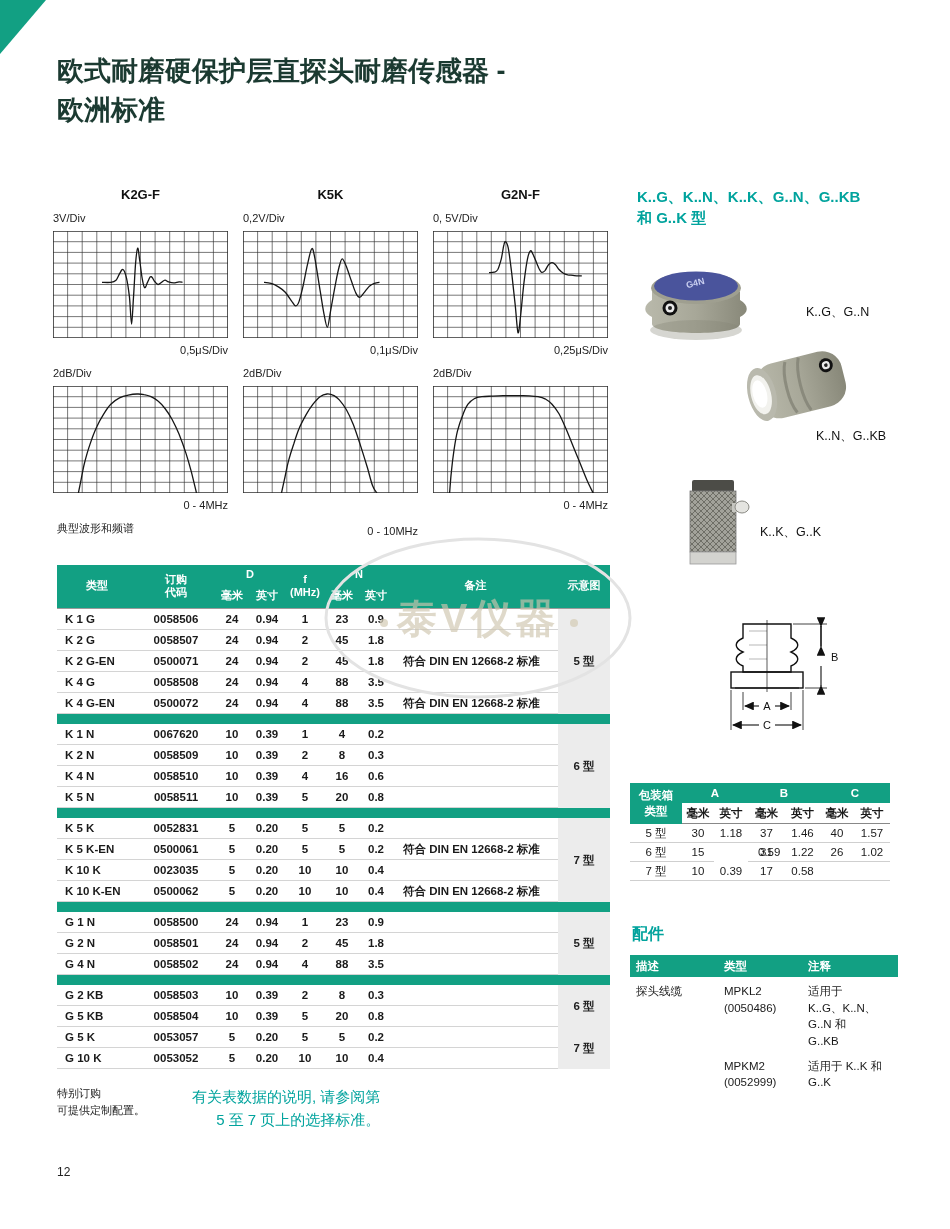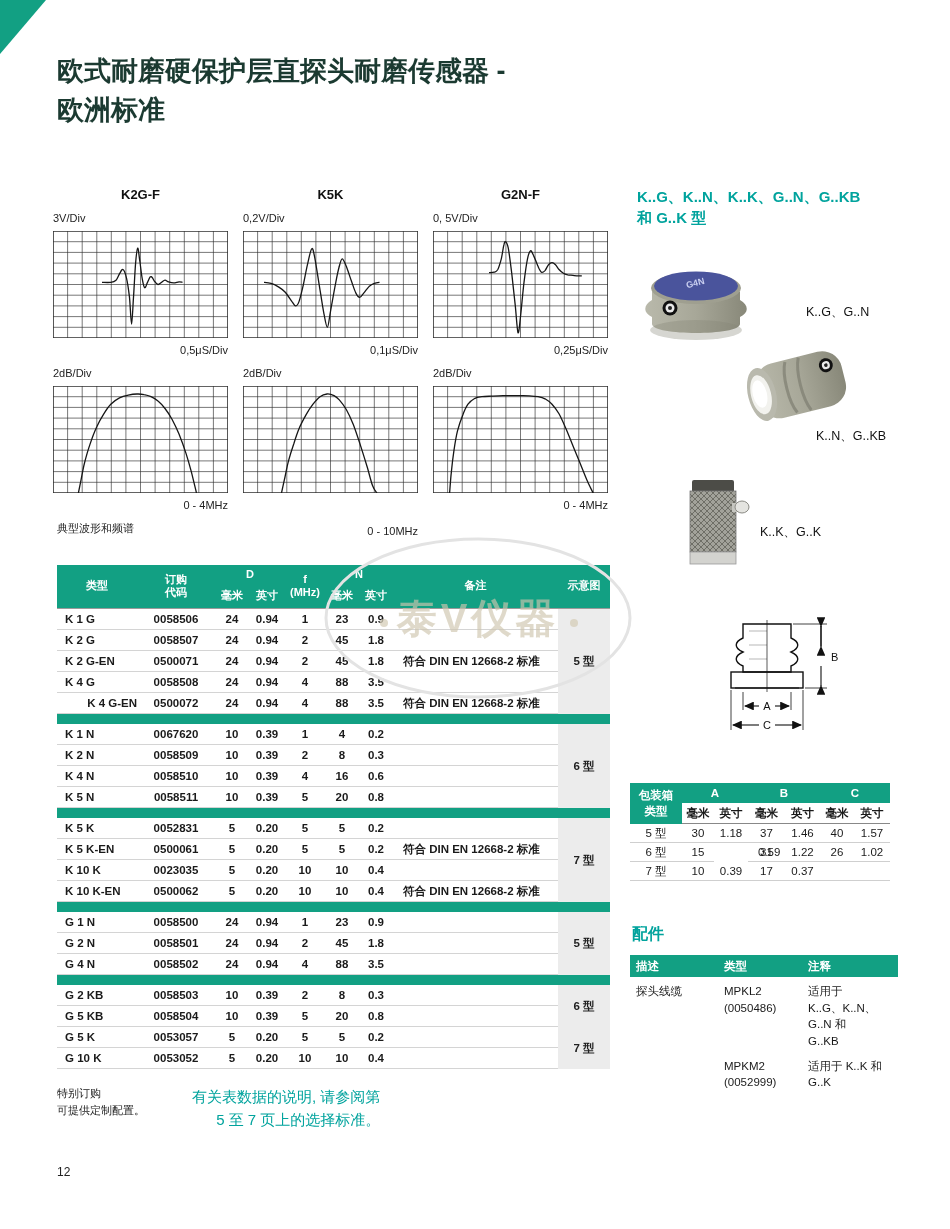--- a/index.html
+++ b/index.html
@@ -391,21 +391,21 @@
           <div class="mt-cell c-num" style="grid-area: 3 / 7;">1.8</div>
           <div class="mt-cell c-note" style="grid-area: 3 / 8;">符合 DIN EN 12668-2 标准</div>
           <div class="mt-cell c-type" style="grid-area: 4 / 1;">K 4 G</div>
           <div class="mt-cell c-code" style="grid-area: 4 / 2;">0058508</div>
           <div class="mt-cell c-num" style="grid-area: 4 / 3;">24</div>
           <div class="mt-cell c-num" style="grid-area: 4 / 4;">0.94</div>
           <div class="mt-cell c-num" style="grid-area: 4 / 5;">4</div>
           <div class="mt-cell c-num" style="grid-area: 4 / 6;">88</div>
           <div class="mt-cell c-num" style="grid-area: 4 / 7;">3.5</div>
           <div class="mt-cell c-note" style="grid-area: 4 / 8;"></div>
-          <div class="mt-cell c-type" style="grid-area: 5 / 1; text-align: right;">K 4 G-EN</div>
+          <div class="mt-cell c-type" style="grid-area: 5 / 1;">K 4 G-EN</div>
           <div class="mt-cell c-code" style="grid-area: 5 / 2;">0500072</div>
           <div class="mt-cell c-num" style="grid-area: 5 / 3;">24</div>
           <div class="mt-cell c-num" style="grid-area: 5 / 4;">0.94</div>
           <div class="mt-cell c-num" style="grid-area: 5 / 5;">4</div>
           <div class="mt-cell c-num" style="grid-area: 5 / 6;">88</div>
           <div class="mt-cell c-num" style="grid-area: 5 / 7;">3.5</div>
           <div class="mt-cell c-note" style="grid-area: 5 / 8;">符合 DIN EN 12668-2 标准</div>
           <div class="schem-cell" style="grid-area: 1 / 9 / span 5;">5 型</div>
         </div>
         <div class="green-bar"></div>
@@ -581,21 +581,21 @@
         <div class="bt-cell" style="grid-area: 4 / 2;">15</div>
         <div class="bt-cell" style="grid-area: 4 / 3; margin-left: 44px;">0.59</div>
         <div class="bt-cell" style="grid-area: 4 / 4;">31</div>
         <div class="bt-cell" style="grid-area: 4 / 5;">1.22</div>
         <div class="bt-cell" style="grid-area: 4 / 6;">26</div>
         <div class="bt-cell" style="grid-area: 4 / 7;">1.02</div>
         <div class="bt-cell bt-type" style="grid-area: 5 / 1;">7 型</div>
         <div class="bt-cell" style="grid-area: 5 / 2;">10</div>
         <div class="bt-cell" style="grid-area: 5 / 3;">0.39</div>
         <div class="bt-cell" style="grid-area: 5 / 4;">17</div>
-        <div class="bt-cell" style="grid-area: 5 / 5;">0.37</div>
+        <div class="bt-cell" style="grid-area: 5 / 5;">0.58</div>
         <div class="bt-cell" style="grid-area: 5 / 6;"></div>
         <div class="bt-cell" style="grid-area: 5 / 7;"></div>
       </div>
   </div>
 
   <div class="acc-title">配件</div>
   <div class="acc-table">
     <div class="acc-grid">
       <div class="acc-h">描述</div>
       <div class="acc-h">类型</div>

